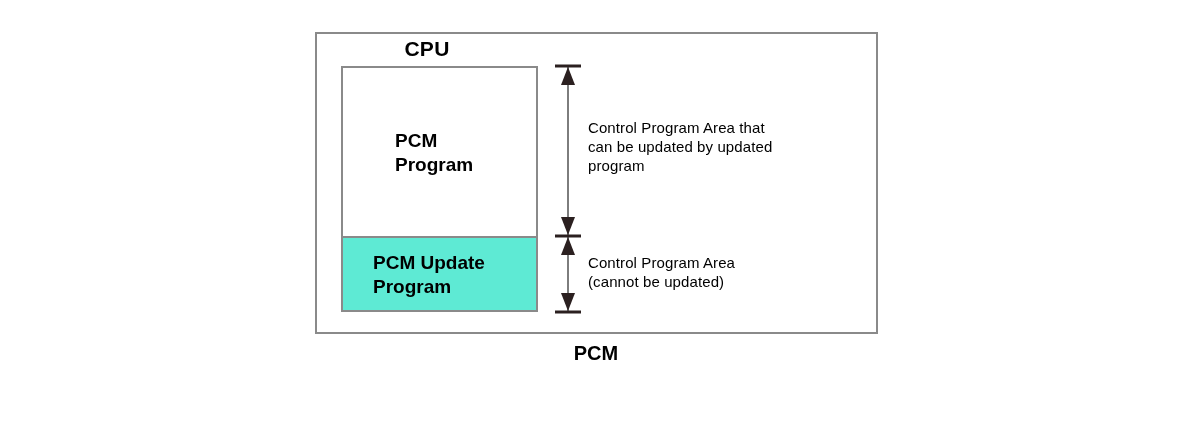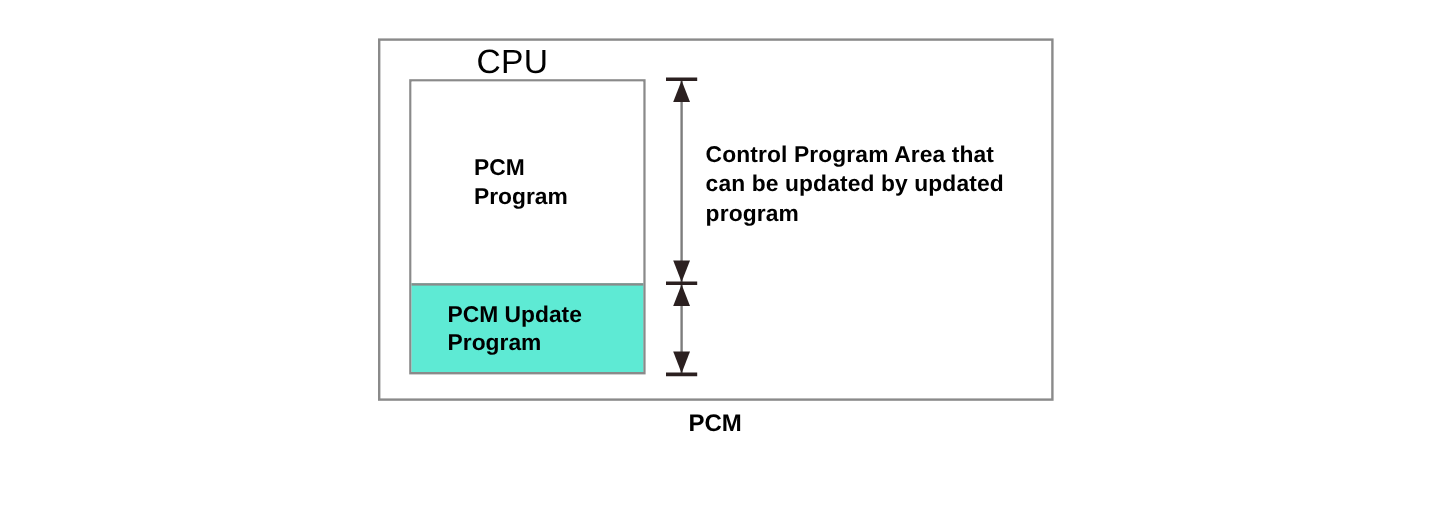--- a/index.html
+++ b/index.html
@@ -36,22 +36,22 @@
     box-sizing: border-box;
   }
 
   
   .cpu-label {
     position: absolute;
     left: 315px;
     top: 38px;
     width: 224px;
     text-align: center;
-    font-size: 28px;
-    font-weight: normal;
+    font-size: 21px;
+    font-weight: bold;
     letter-spacing: 0.3px;
     line-height: 1;
   }
 
   
   .memory-box {
     position: absolute;
     left: 341px;
     top: 66px;
     width: 197px;
@@ -104,22 +104,22 @@
     position: absolute;
     left: 548px;
     top: 58px;
     width: 44px;
     height: 266px;
   }
 
   
   .annotation {
     position: absolute;
-    font-size: 19px;
-    font-weight: bold;
+    font-size: 15px;
+    font-weight: normal;
     line-height: 1.28;
     white-space: pre-line;
     letter-spacing: 0.1px;
   }
 
   .annotation-upper {
     left: 588px;
     top: 118px;
   }
 
@@ -177,16 +177,18 @@
     <polygon points="20,177 13,159 27,159" fill="#2b2020"></polygon>
 
     <polygon points="20,179 27,197 13,197" fill="#2b2020"></polygon>
 
     <polygon points="20,253 13,235 27,235" fill="#2b2020"></polygon>
   </svg>
 
   <div class="annotation annotation-upper">Control Program Area that
 can be updated by updated
 program</div>
+  <div class="annotation annotation-lower">Control Program Area
+(cannot be updated)</div>
 
   <div class="pcm-caption">PCM</div>
 
 </div>
 
 </body></html>

